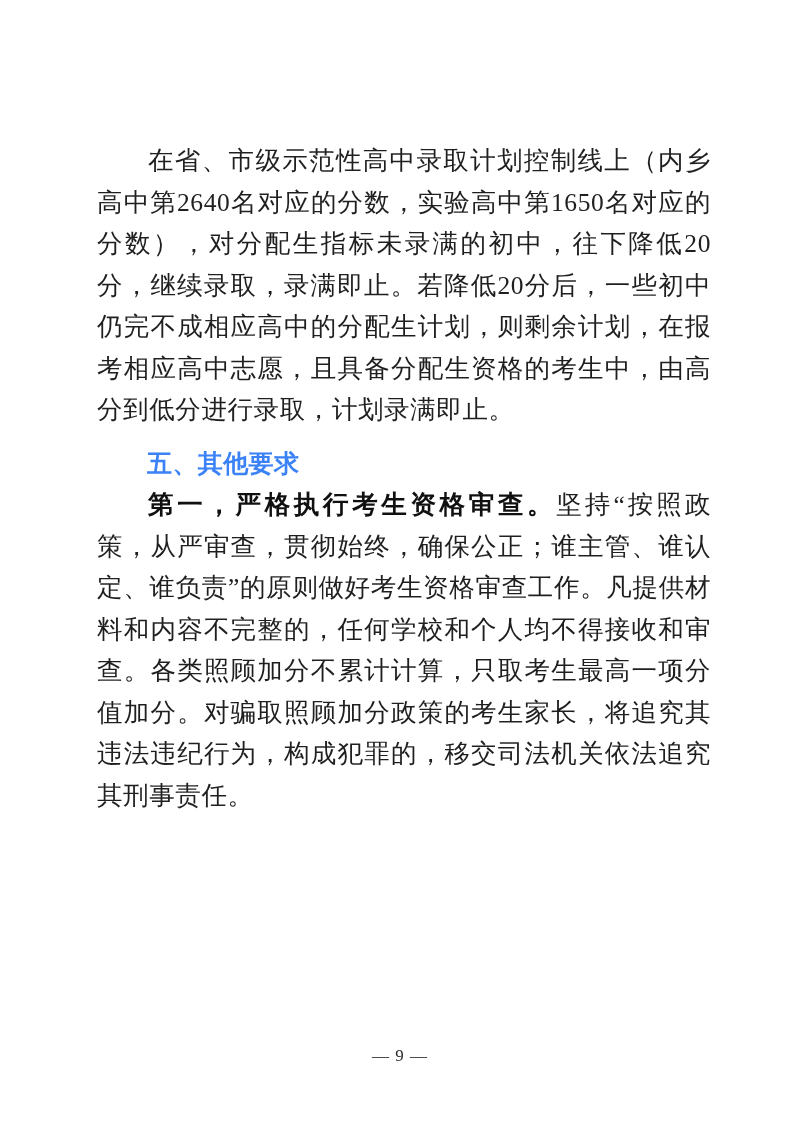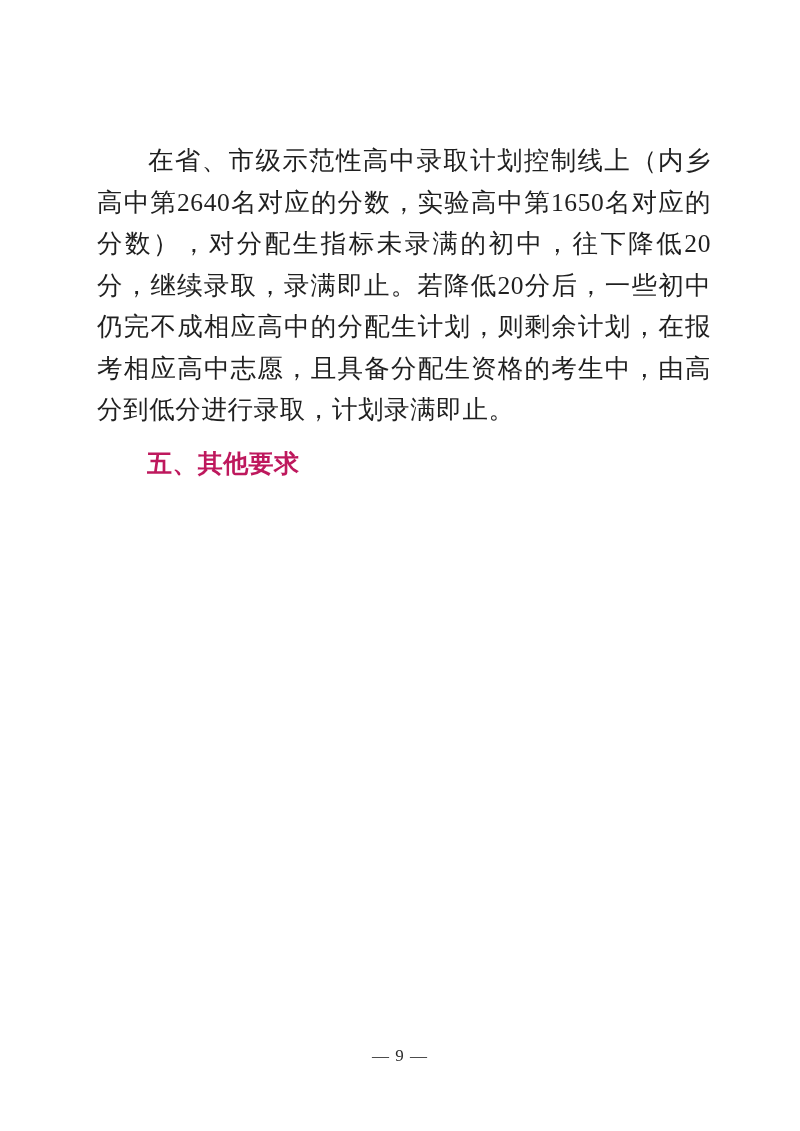--- a/index.html
+++ b/index.html
@@ -55,21 +55,21 @@
   
   .section-heading {
     font-family: "Liberation Sans", "DejaVu Sans", sans-serif;
     font-size: 25px;
     line-height: 41.5px;
     font-weight: bold;
     text-indent: 50px;
     margin: 0;
     margin-top: 12px;
     letter-spacing: 0.4px;
-    color: #be185d;
+    color: #3b82f6;
   }
 
   
   .lead {
     font-weight: bold;
     letter-spacing: 1.2px;
     color: #101010;
   }
 
   .footer {
@@ -88,19 +88,22 @@
 <body>
 
 <div class="page">
 
   <div class="content">
 
     <p class="para">在省、市级示范性高中录取计划控制线上（内乡高中第2640名对应的分数，实验高中第1650名对应的分数），对分配生指标未录满的初中，往下降低20分，继续录取，录满即止。若降低20分后，一些初中仍完不成相应高中的分配生计划，则剩余计划，在报考相应高中志愿，且具备分配生资格的考生中，由高分到低分进行录取，计划录满即止。</p>
 
     <h2 class="section-heading">五、其他要求</h2>
 
+    <p class="para">
+      <span class="lead">第一，严格执行考生资格审查。</span><span>坚持“按照政策，从严审查，贯彻始终，确保公正；谁主管、谁认定、谁负责”的原则做好考生资格审查工作。凡提供材料和内容不完整的，任何学校和个人均不得接收和审查。各类照顾加分不累计计算，只取考生最高一项分值加分。对骗取照顾加分政策的考生家长，将追究其违法违纪行为，构成犯罪的，移交司法机关依法追究其刑事责任。</span>
+    </p>
 
 
   </div>
 
   <div class="footer">— 9 —</div>
 
 </div>
 
 </body></html>

